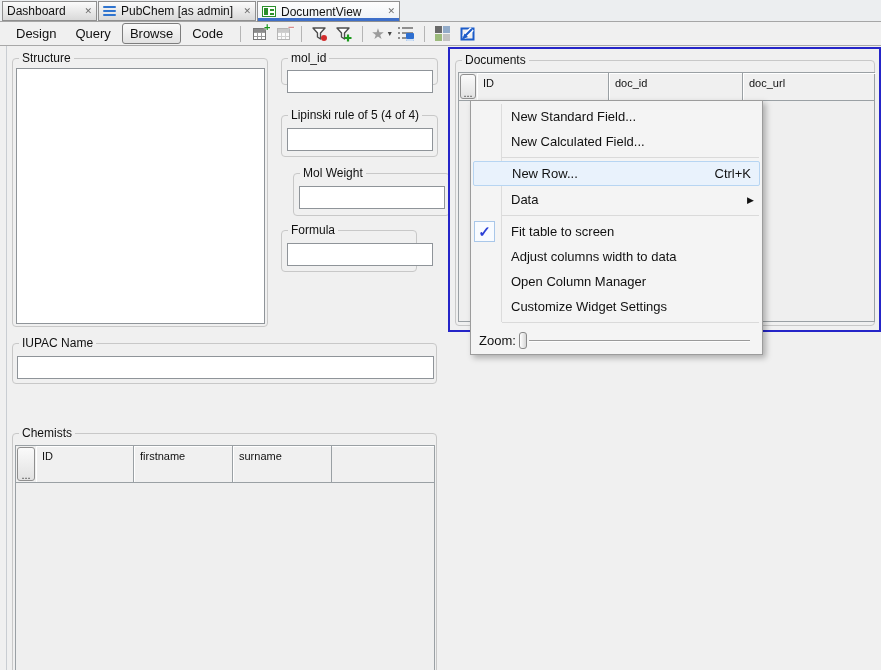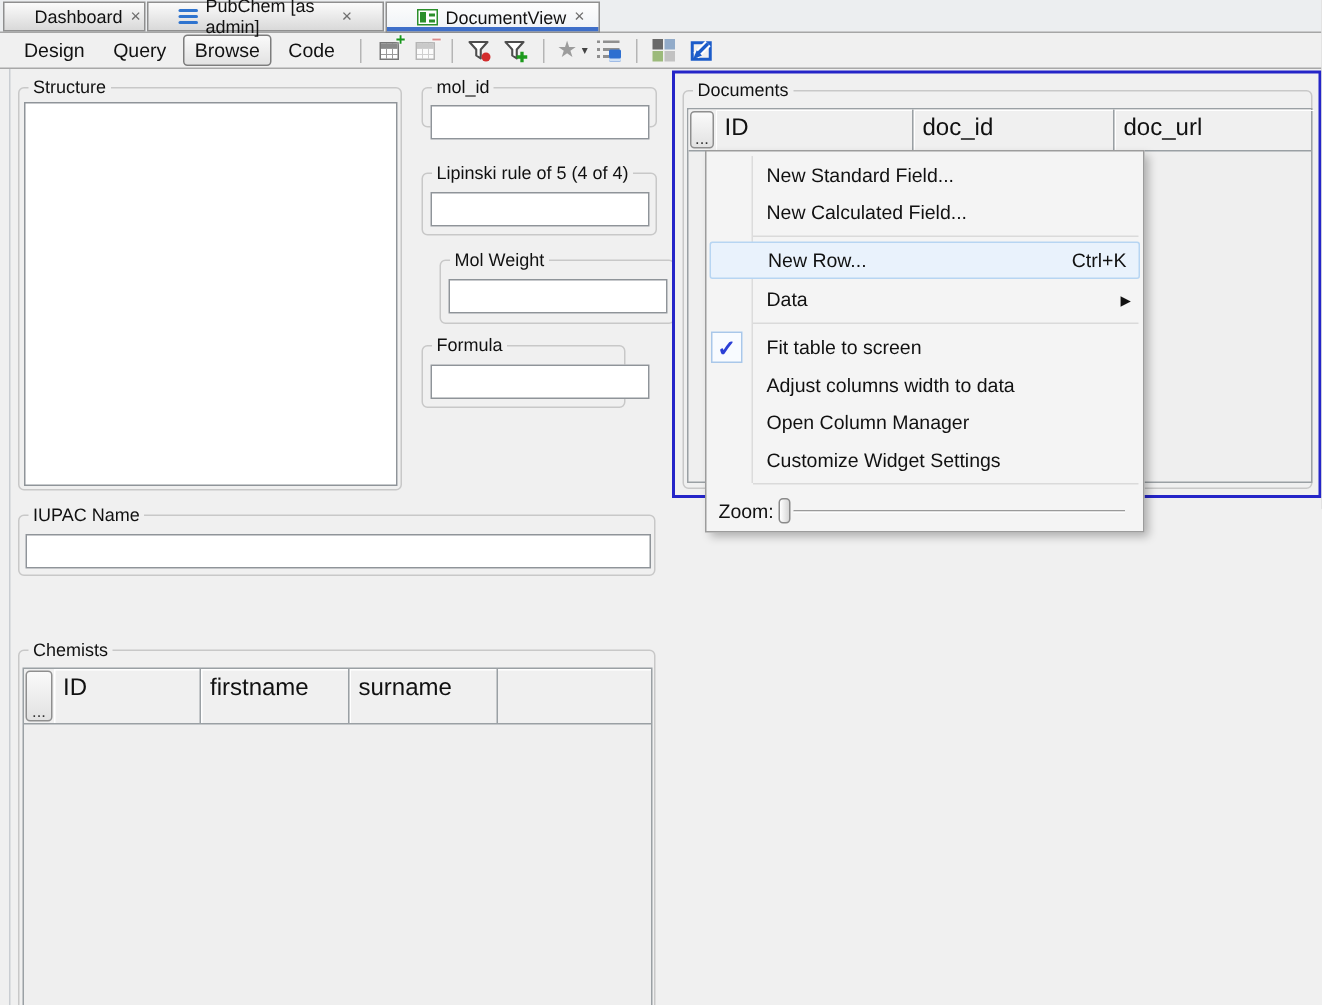--- a/index.html
+++ b/index.html
@@ -5,21 +5,21 @@
   html,body{margin:0;padding:0;background:#d8d8d8;}
   *{box-sizing:border-box;}
   .screen{position:relative;width:881px;height:670px;background:#f0f0f0;
     font-family:"Liberation Sans",sans-serif;color:#111;overflow:hidden;}
 
   
   .tabbar{position:absolute;left:0;top:0;width:881px;height:22px;background:#eceef0;}
   .tabbar .bottomline{position:absolute;left:0;bottom:0;width:100%;height:1px;background:#a6a6a6;}
   .tab{position:absolute;top:1px;height:20px;border:1px solid #8f8f8f;
     background:linear-gradient(#fbfbfb,#d9d9d9);display:flex;align-items:center;
-    padding:0 20px;gap:5px;font-size:12px;cursor:default;z-index:2;}
+    padding:0 4px;gap:5px;font-size:12px;cursor:default;z-index:2;}
   .tab.t0{left:2px;width:95px;}
   .tab.t1{left:98px;width:158px;}
   .tab.t2{left:257px;width:143px;height:21px;background:linear-gradient(#fdfdfd,#eef2f6);
     box-shadow:inset 0 -3px 0 #3e6fc9;z-index:3;}
   .tab-close{margin-left:auto;font-size:9px;color:#6e6e6e;line-height:1;}
   .ham{width:13px;height:10px;display:flex;flex-direction:column;justify-content:space-between;flex:none;}
   .ham i{display:block;height:2px;background:#2f74cf;border-radius:1px;}
   .formicon{width:14px;height:11px;border:1px solid #2b8f2b;background:#fff;position:relative;flex:none;}
   .formicon .bar{position:absolute;left:1px;top:1px;bottom:1px;width:4px;background:#2b8f2b;}
   .formicon .l1{position:absolute;left:7px;right:1px;top:2px;height:2px;background:#2b8f2b;}
@@ -70,21 +70,21 @@
   .swhite{position:absolute;background:#fff;border:1px solid #8f9499;}
   .leftline{position:absolute;left:6px;top:46px;width:1px;height:624px;background:#c9cdd2;}
 
   
   .vtable{position:absolute;border:1px solid #9aa0a4;background:#efefef;}
   .vheader{display:flex;background:#f0f0f0;border-bottom:1px solid #9aa0a4;align-items:stretch;}
   .corner-btn{flex:none;border:1px solid #8f8f8f;border-radius:3px;margin:1px;
     background:linear-gradient(#fafafa,#e2e2e2);display:flex;align-items:flex-end;
     justify-content:center;font-size:11px;color:#333;line-height:10px;}
   .hcell{flex:none;border-right:1px solid #9aa0a4;box-shadow:inset 1px 1px 0 #ffffff;
-    font-size:16px;padding:4px 6px;overflow:hidden;white-space:nowrap;}
+    font-size:11px;padding:4px 6px;overflow:hidden;white-space:nowrap;}
   .hfill{flex:1;box-shadow:inset 0 1px 0 #fff;}
 
   
   .docfocus{position:absolute;left:448px;top:47px;width:433px;height:285px;
     border:2px solid #2525c8;z-index:1;}
 
   
   .cmenu{position:absolute;left:470px;top:100px;width:293px;height:255px;background:#f4f4f4;
     border:1px solid #9c9c9c;box-shadow:3px 3px 6px rgba(0,0,0,.28);z-index:20;padding-top:3px;}
   .gutterline{position:absolute;left:30px;top:3px;width:1px;height:218px;background:#dcdcdc;}

